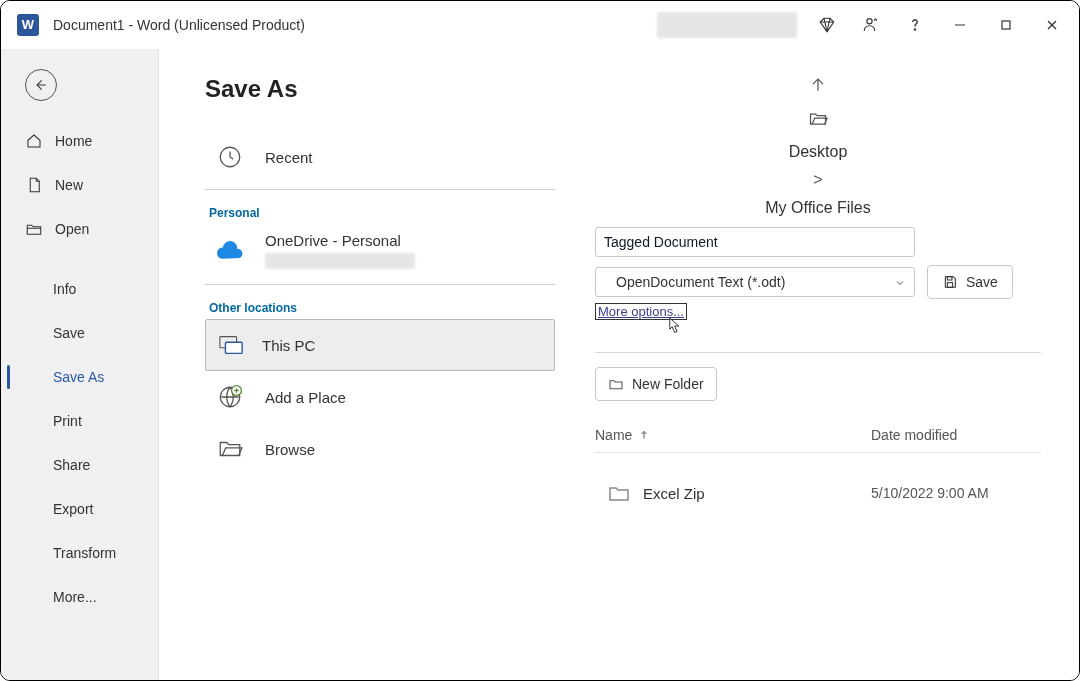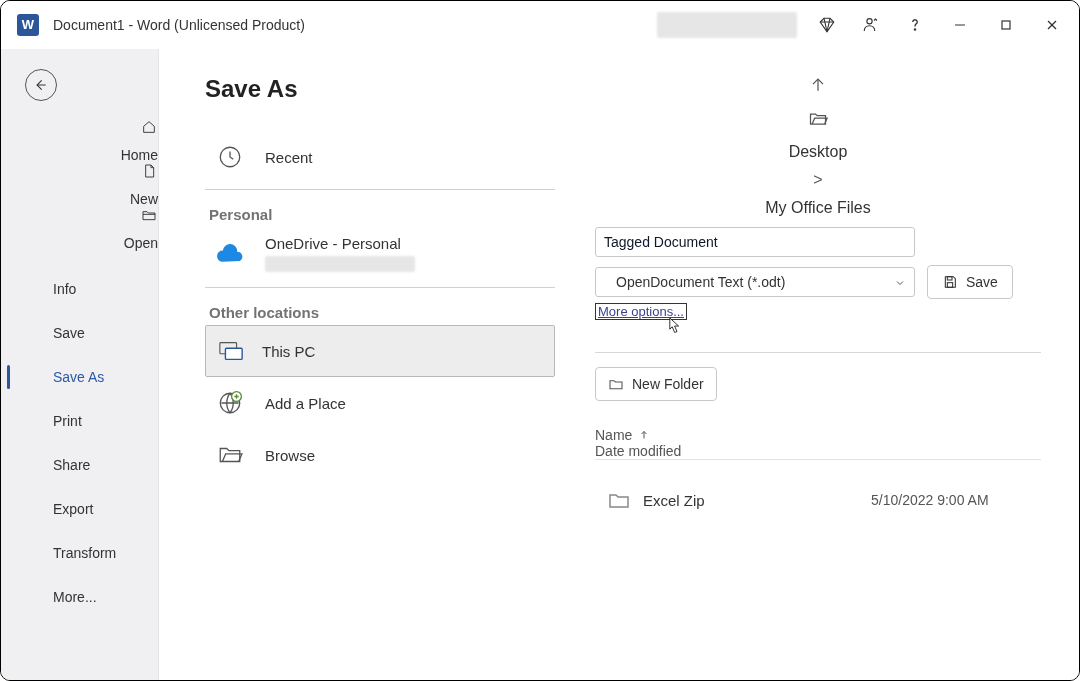--- a/index.html
+++ b/index.html
@@ -48,22 +48,22 @@
     padding: 16px 0 0 0; font-size:14px; color:#333;
     border-right: 1px solid #e4e4e6;
   }
   .back-circle {
     width: 32px; height: 32px; border:1px solid #555;
     border-radius: 50%; margin: 4px 0 18px 24px;
     display:flex; align-items:center; justify-content:center;
   }
   .back-circle svg { width:16px; height:16px; stroke:#333; }
   .sb-item {
-    height: 44px; display:flex; align-items:flex-end;
-    padding-left: 24px; gap: 12px; color:#333;flex-direction:column;
+    height: 44px; display:flex; align-items:center;
+    padding-left: 24px; gap: 12px; color:#333;
   }
   .sb-item svg { width:18px; height:18px; stroke:#333; fill:none; stroke-width:1.4; }
   .sb-sub {
     height: 44px; display:flex; align-items:center;
     padding-left: 52px; color:#333; position:relative;
   }
   .sb-sub.selected { color:#2B59A6; }
   .sb-sub.selected::before {
     content:""; position:absolute; left:6px; top:10px; bottom:10px;
     width:3px; background:#2B579A; border-radius:2px;
@@ -77,21 +77,21 @@
   .right-col { flex:1; }
 
   h1 { font-size: 24px; font-weight:600; margin:0 0 28px 0; color:#222; }
 
   .loc-item {
     height: 52px; display:flex; align-items:center;
     gap: 18px; padding-left: 8px; color:#333; font-size:15px;
   }
   .loc-item .ico { width: 34px; display:flex; justify-content:center; }
   .loc-item svg { width:26px; height:26px; stroke:#555; fill:none; stroke-width:1.2; }
-  .loc-section-label { font-size:15px; font-weight:600; color:#737373; margin: 16px 0 4px 4px; }
+  .loc-section-label { font-size:12px; font-weight:600; color:#0369a1; margin: 16px 0 4px 4px; }
   .loc-item.active {
     background:#EDEDED; border:1px solid #B8B8B8; border-radius:2px;gap:14px;
   }
   .onedrive-item { display:flex; align-items:flex-start; gap:18px; padding:8px 0 8px 8px;}
   .onedrive-item .ico { width:34px; display:flex; justify-content:center; padding-top:4px;}
   .onedrive-text { display:flex; flex-direction:column; }
   .onedrive-name { font-size:15px; color:#333; }
   .onedrive-email {
     width:150px; height:16px; background:#e6e6e6; margin-top:4px;
     border-radius:2px; filter: blur(1px);
@@ -125,23 +125,22 @@
   }
   .cursor { position:relative; left:70px; top:-4px; width:16px; height:20px;}
   .cursor svg{width:16px;height:20px;}
   hr.section { border:none; border-top:1px solid #D8D8D8; margin:12px 0 14px 0;}
   .newfolder-btn {
     height:34px; padding:0 12px; border:1px solid #C8C8C8; border-radius:4px;
     background:#fff; display:inline-flex; align-items:center; gap:8px; font-size:14px;
     color:#333;
   }
   .list-header {
-    display:flex; font-size:14px; color:#555; margin-top:26px; padding-bottom:0;
+    display:flex; font-size:14px; color:#555; margin-top:26px; padding-bottom:9px;
     border-bottom:1px solid #E2E2E2;
-    flex-direction:column;
   }
   .col-name{ flex:1; display:flex; align-items:center; gap:6px;}
   .col-date{ width:170px; text-align:left;}
   .file-row {
     display:flex; align-items:center; padding:28px 0; font-size:15px; color:#333;
   }
   .file-row .ficon{ width:48px; display:flex; justify-content:center;}
   .file-row .ficon svg{ width:30px; height:24px; stroke:#888; fill:none; stroke-width:1.5;}
   .file-row .fname{ flex:1;}
   .file-row .fdate{ width:170px; color:#555; font-size:14px;}

